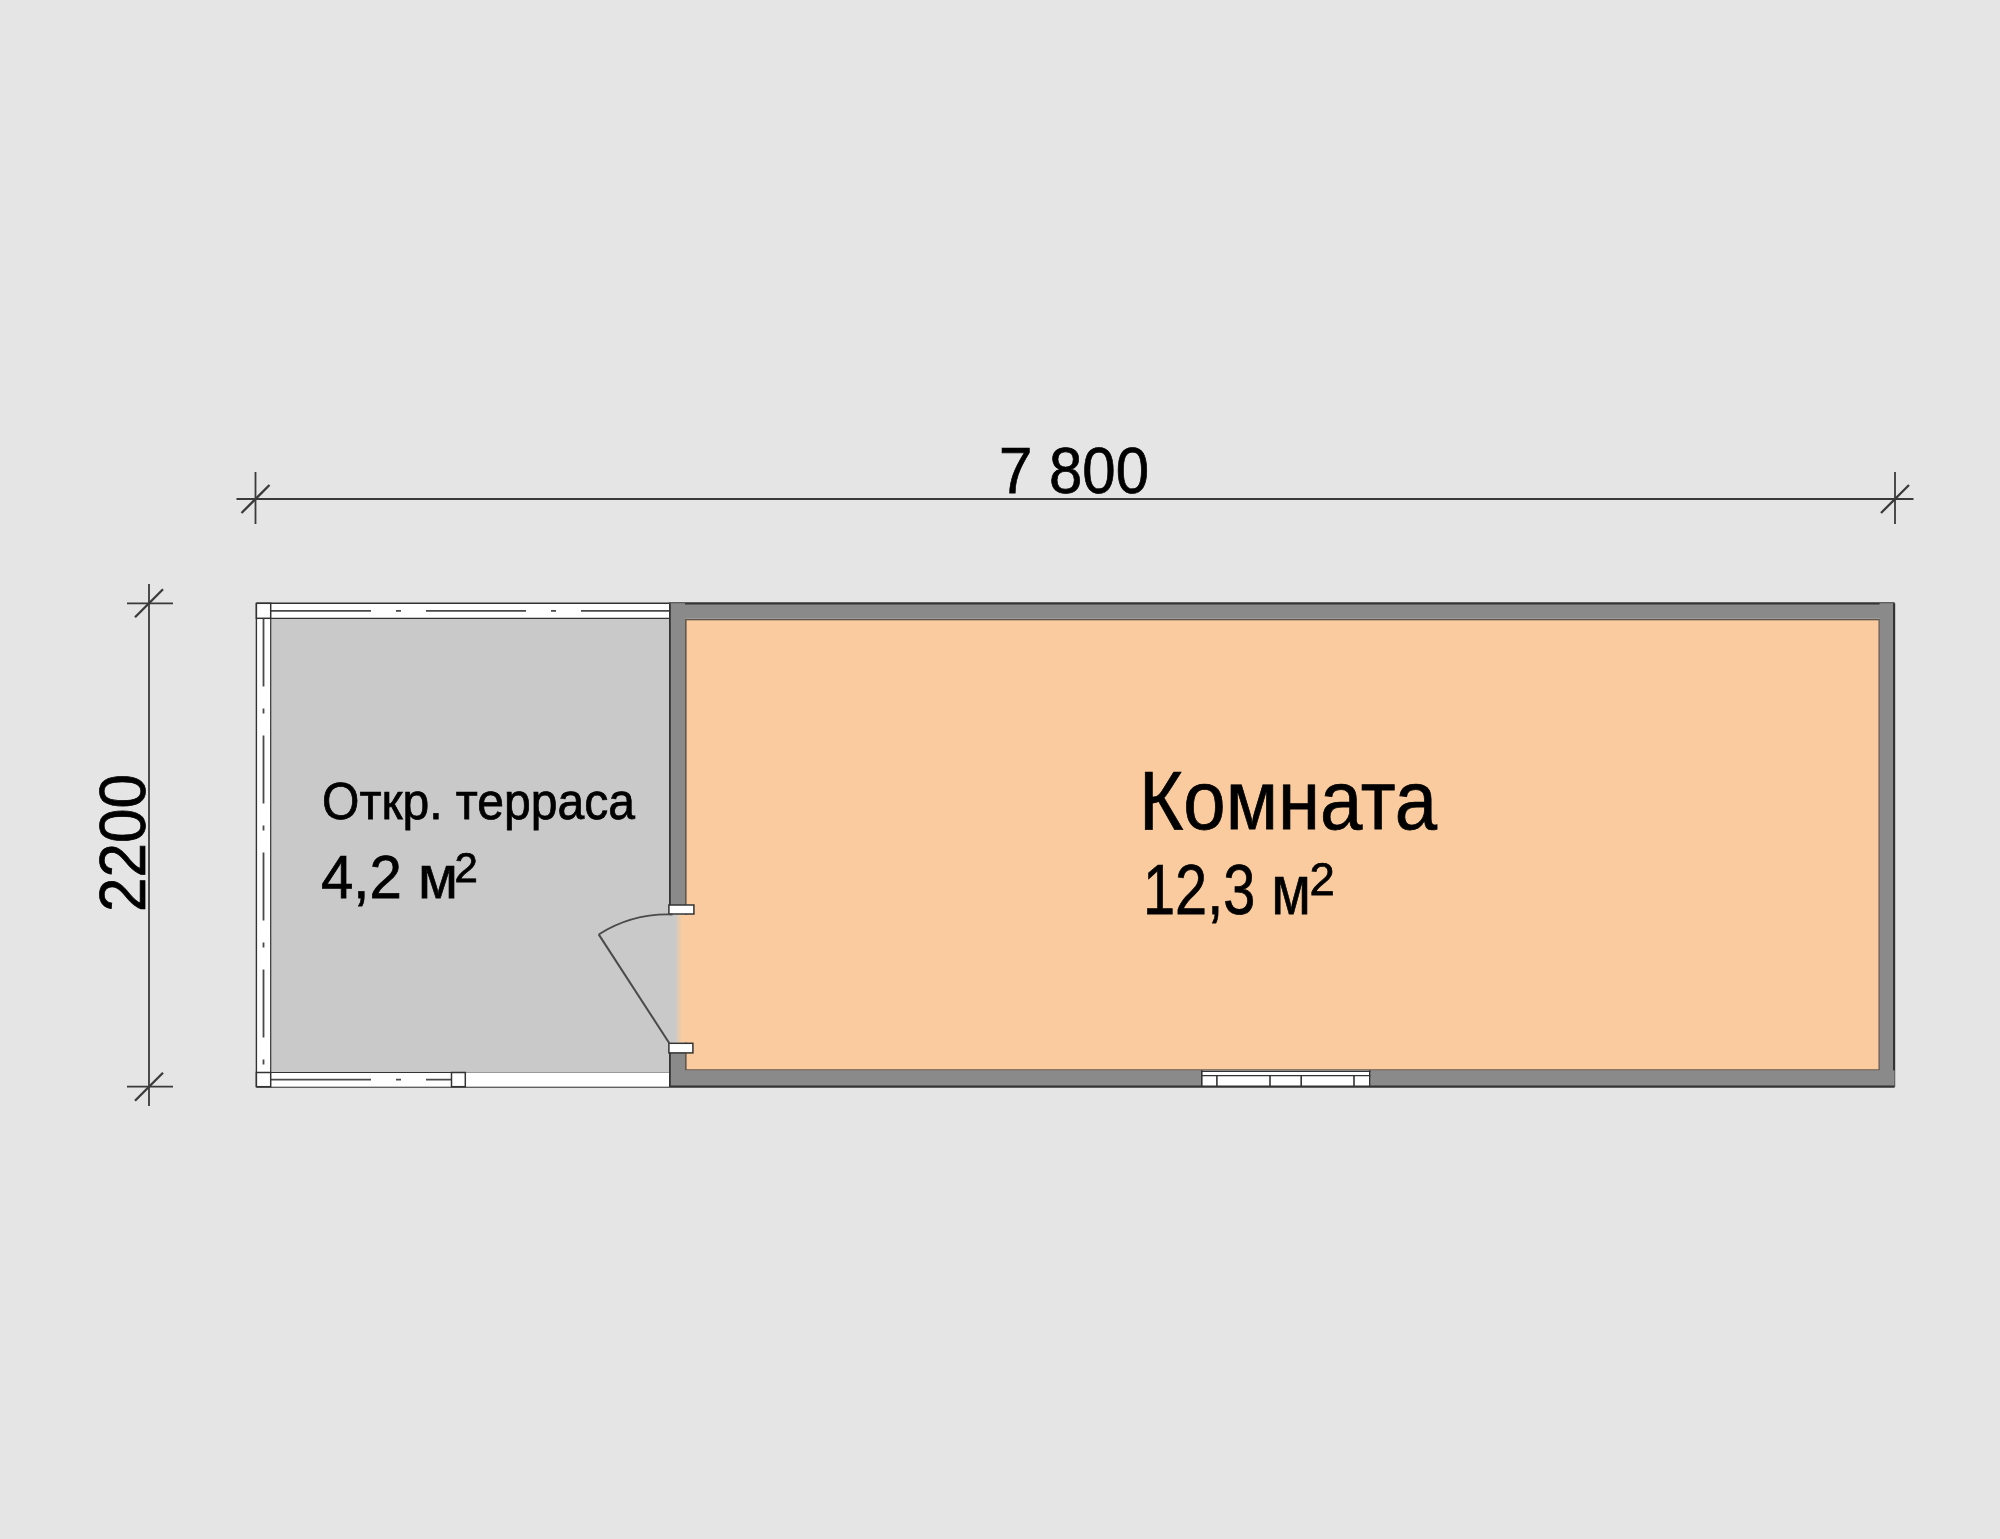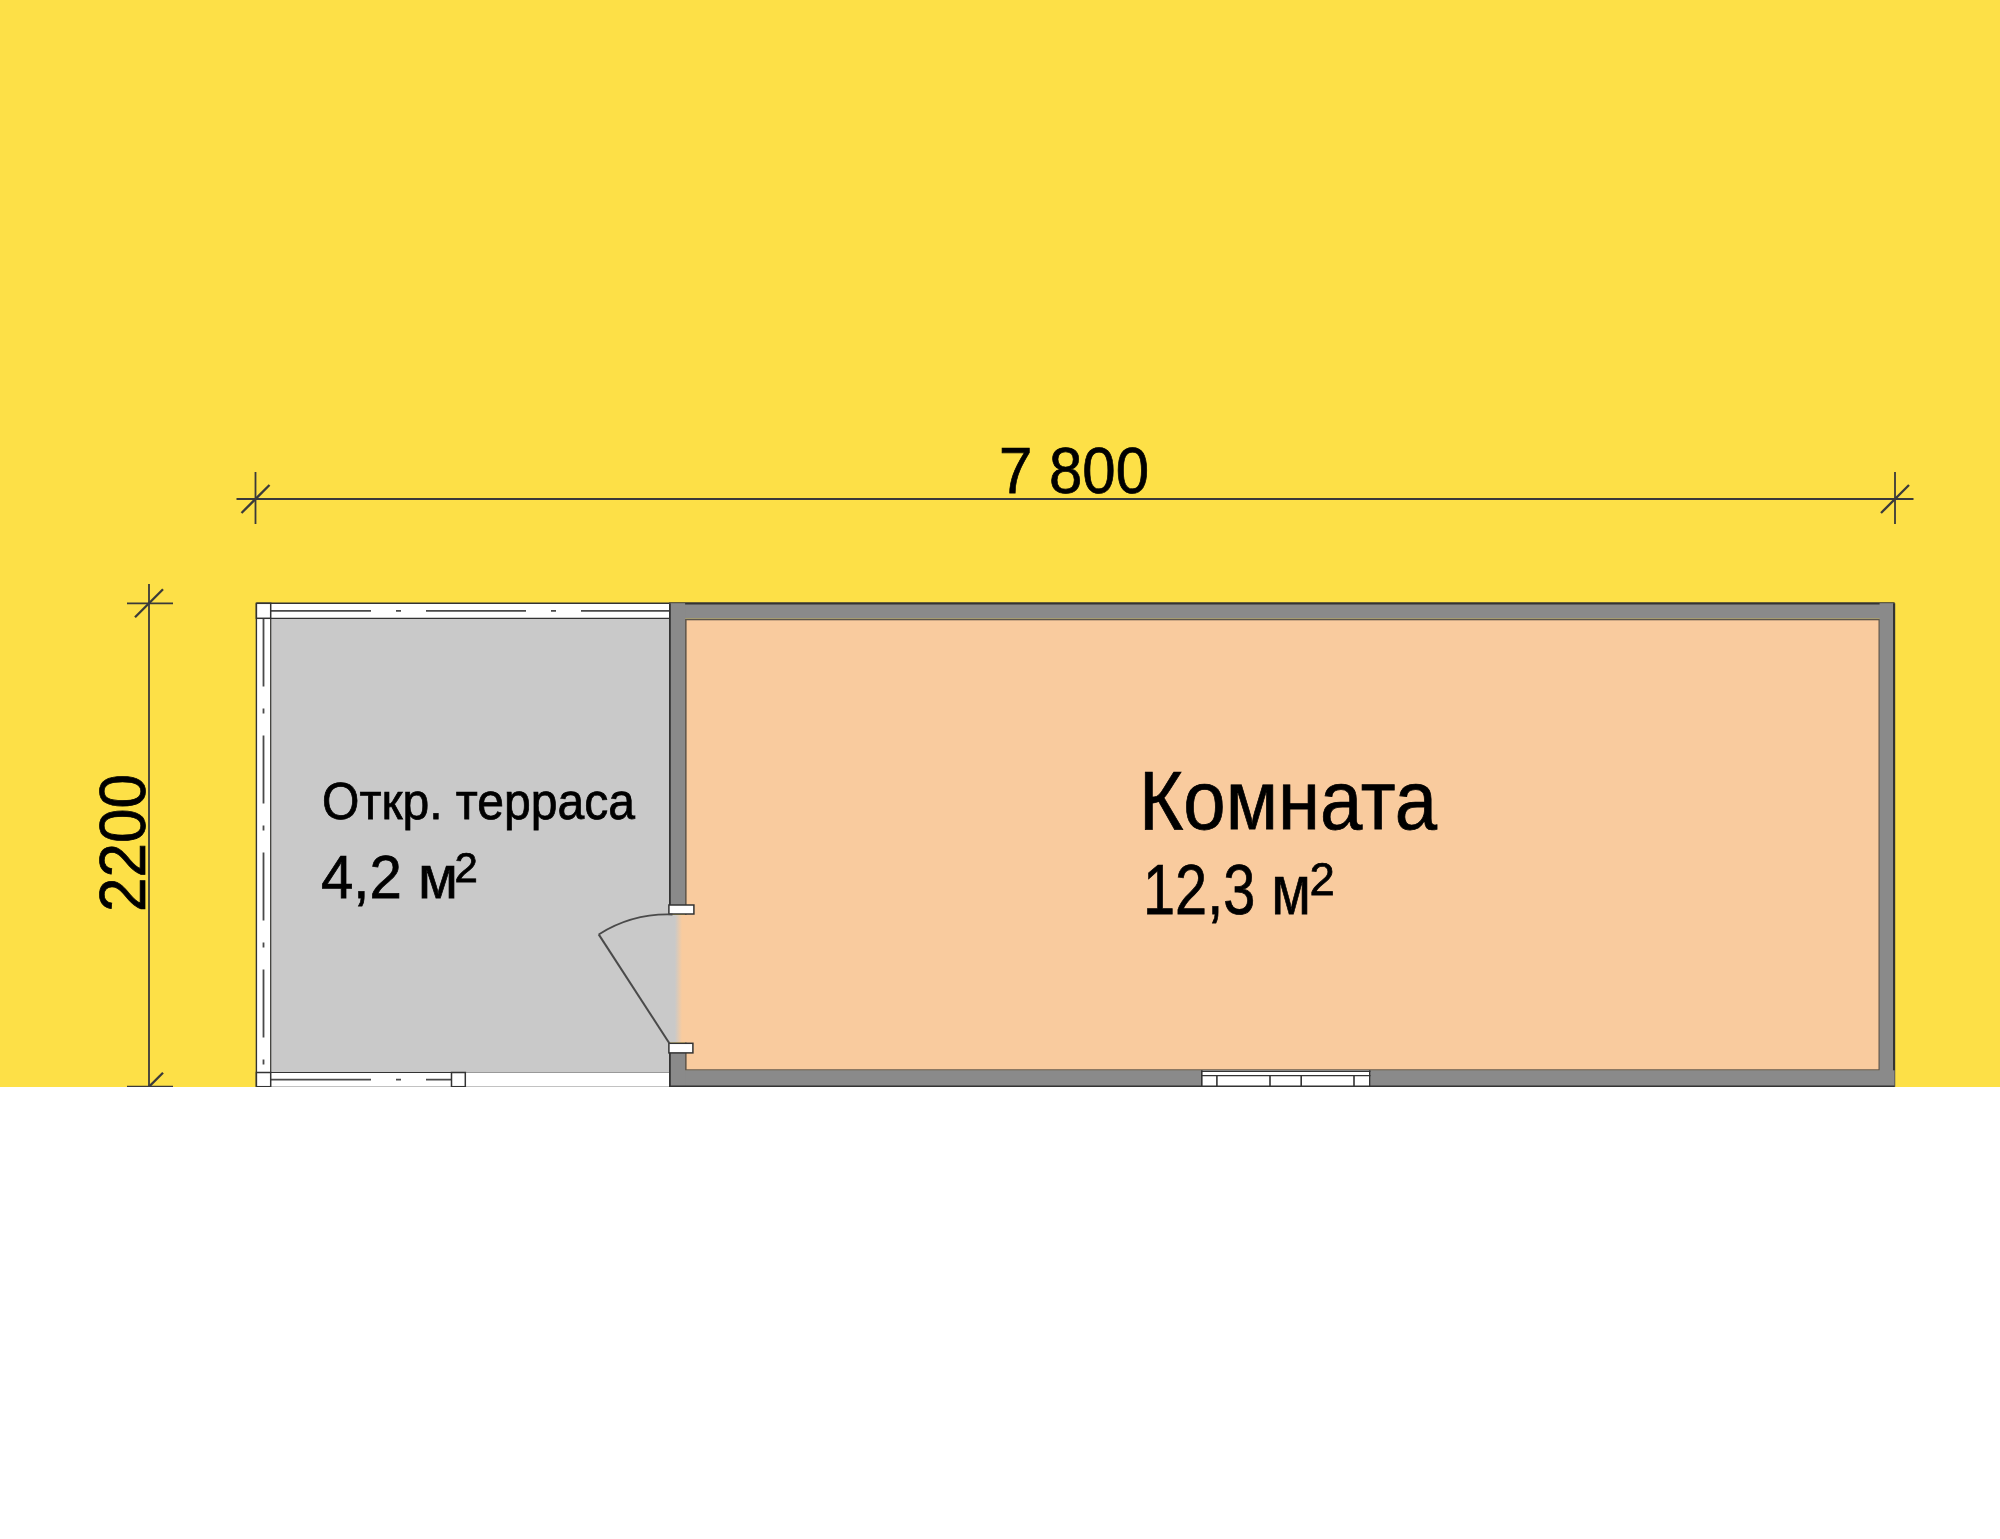--- a/index.html
+++ b/index.html
@@ -1,16 +1,16 @@
 <!DOCTYPE html>
 <html><head>
 <meta charset="utf-8">
 <style>
   html,body{margin:0;padding:0;background:#ffffff;}
-  .page{width:2000px;height:1087px;position:relative;overflow:hidden;background:#fde047;
+  .page{width:2000px;height:1539px;position:relative;overflow:hidden;background:#e5e5e5;
         font-family:"Liberation Sans", sans-serif;}
   svg{position:absolute;left:0;top:0;}
   text{fill:#000000;font-family:"Liberation Sans", sans-serif;stroke:#000;stroke-width:0.75;}
 </style>
 </head>
 <body>
 <div class="page">
 <svg width="2000" height="1539" viewBox="0 0 2000 1539">
   <defs>
     <linearGradient id="doorblend" x1="0" y1="0" x2="1" y2="0">

